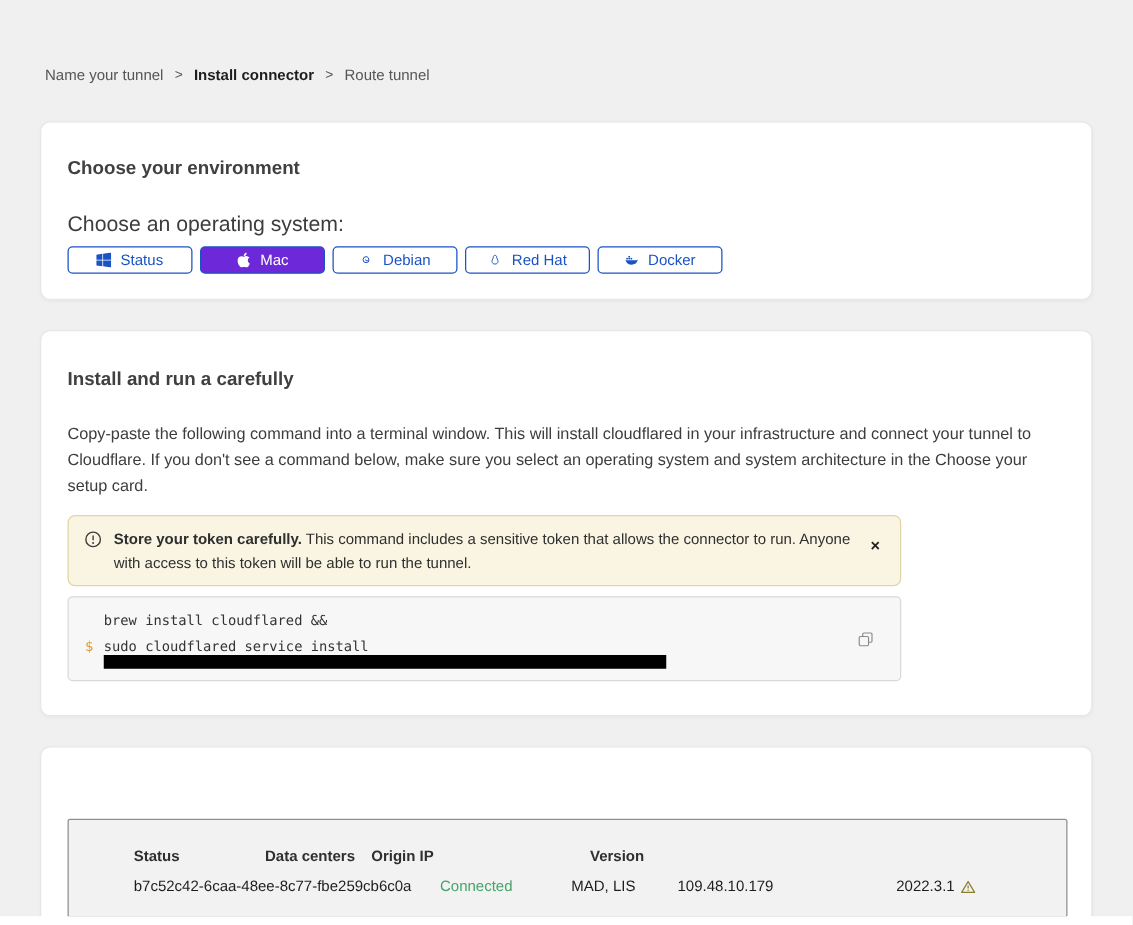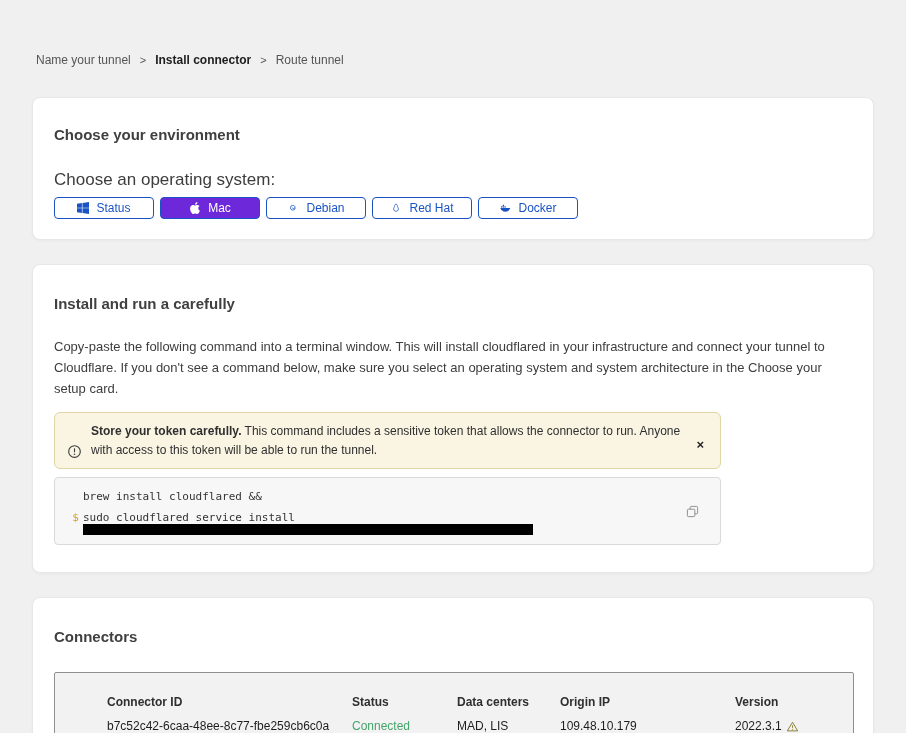--- a/index.html
+++ b/index.html
@@ -43,39 +43,39 @@
   .os-btn svg { width:12px; height:12px; flex:0 0 auto; }
 
   
   .card-install { margin-top:24px; padding:30px 21px 27px 21px; }
   .install-desc { margin-top:24px; font-size:13px; line-height:1.62; color:#3d3d3d; }
 
   .alert {
     margin-top:13px; width:667px;
     background:#faf5e3; border:1px solid #e0d5a6; border-radius:6px;
     padding:9px 12px 9px 12px;
-    display:flex; align-items:flex-end; gap:9px;
+    display:flex; align-items:flex-start; gap:9px;
     font-size:12px; line-height:1.55; color:#2f2f2f;
   }
   .alert-icon { margin-top:2px; flex:0 0 auto; }
   .alert-text { flex:1 1 auto; }
   .alert-title { font-weight:700; }
   .alert-close {
     background:none; border:none; font-size:13px; font-weight:700; color:#222;
     cursor:pointer; line-height:1; padding:8px 4px; flex:0 0 auto;
     font-family:"Liberation Sans",sans-serif;
   }
 
   .codeblock {
     margin-top:8px; width:667px; position:relative;
     background:#f7f7f7; border:1px solid #d9d9d9; border-radius:4px;
     padding:13px 40px 9px 13px;
     font-family:"DejaVu Sans Mono", monospace; font-size:11px; color:#333;
   }
-  .code-row { display:flex; line-height:12px;text-align:center; }
+  .code-row { display:flex; line-height:12px; }
   .code-prompt { width:15px; flex:0 0 auto; color:#d9a036; }
   .code-gap { height:9px; }
   .redact-bar { background:#000; height:11px; }
   .redact-inline { display:inline-block; width:488px; vertical-align:text-bottom; margin-left:1px; }
   .redact-line { width:450px; margin-left:15px; margin-top:0px; }
   .token-line { line-height:11px; }
   .copy-btn {
     position:absolute; top:27px; right:21px;
     background:none; border:none; padding:0; cursor:pointer; line-height:0;
   }
@@ -86,21 +86,21 @@
     margin-top:27px; width:800px;
     background:#f2f2f2; border:1px solid #8f8f8f; border-radius:2px;
     padding:22px 0 17px 52px;
     font-size:12px;
   }
   .t-row { display:flex; }
   .t-row.head { font-weight:700; color:#2f2f2f; margin-bottom:10px; }
   .t-row.body { color:#1d1d1d; }
   .c-id { width:245px; }
   .c-status { width:105px; }
-  .c-dc { width:103px; }
+  .c-dc { width:85px; }
   .c-ip { width:175px; }
   .c-ver { flex:1; display:flex; align-items:center; gap:4px; }
   .status-connected { color:#46a46b; }
   .bottom-strip { position:absolute; left:0; bottom:0; width:100%; height:7px; background:#ffffff; }
 </style>
 </head>
 <body>
 
 <nav class="breadcrumb">
   <span class="crumb">Name your tunnel</span>
@@ -184,24 +184,22 @@
     <button class="copy-btn">
       <svg width="13" height="13" viewBox="0 0 14 14">
         <rect x="4.5" y="1.5" width="8" height="8" rx="1" fill="#f7f7f7" stroke="#8a8a8a"></rect>
         <rect x="1.5" y="4.5" width="8" height="8" rx="1" fill="#f7f7f7" stroke="#8a8a8a"></rect>
       </svg>
     </button>
   </div>
 </section>
 
 <section class="card card-connectors">
-  <h2 class="card-title">Connectors</h2>
   <div class="connectors-panel">
     <div class="t-row head">
-      <span class="c-id">Connector ID</span>
       <span class="c-status">Status</span>
       <span class="c-dc">Data centers</span>
       <span class="c-ip">Origin IP</span>
       <span class="c-ver">Version</span>
     </div>
     <div class="t-row body">
       <span class="c-id">b7c52c42-6caa-48ee-8c77-fbe259cb6c0a</span>
       <span class="c-status status-connected">Connected</span>
       <span class="c-dc">MAD, LIS</span>
       <span class="c-ip">109.48.10.179</span>

